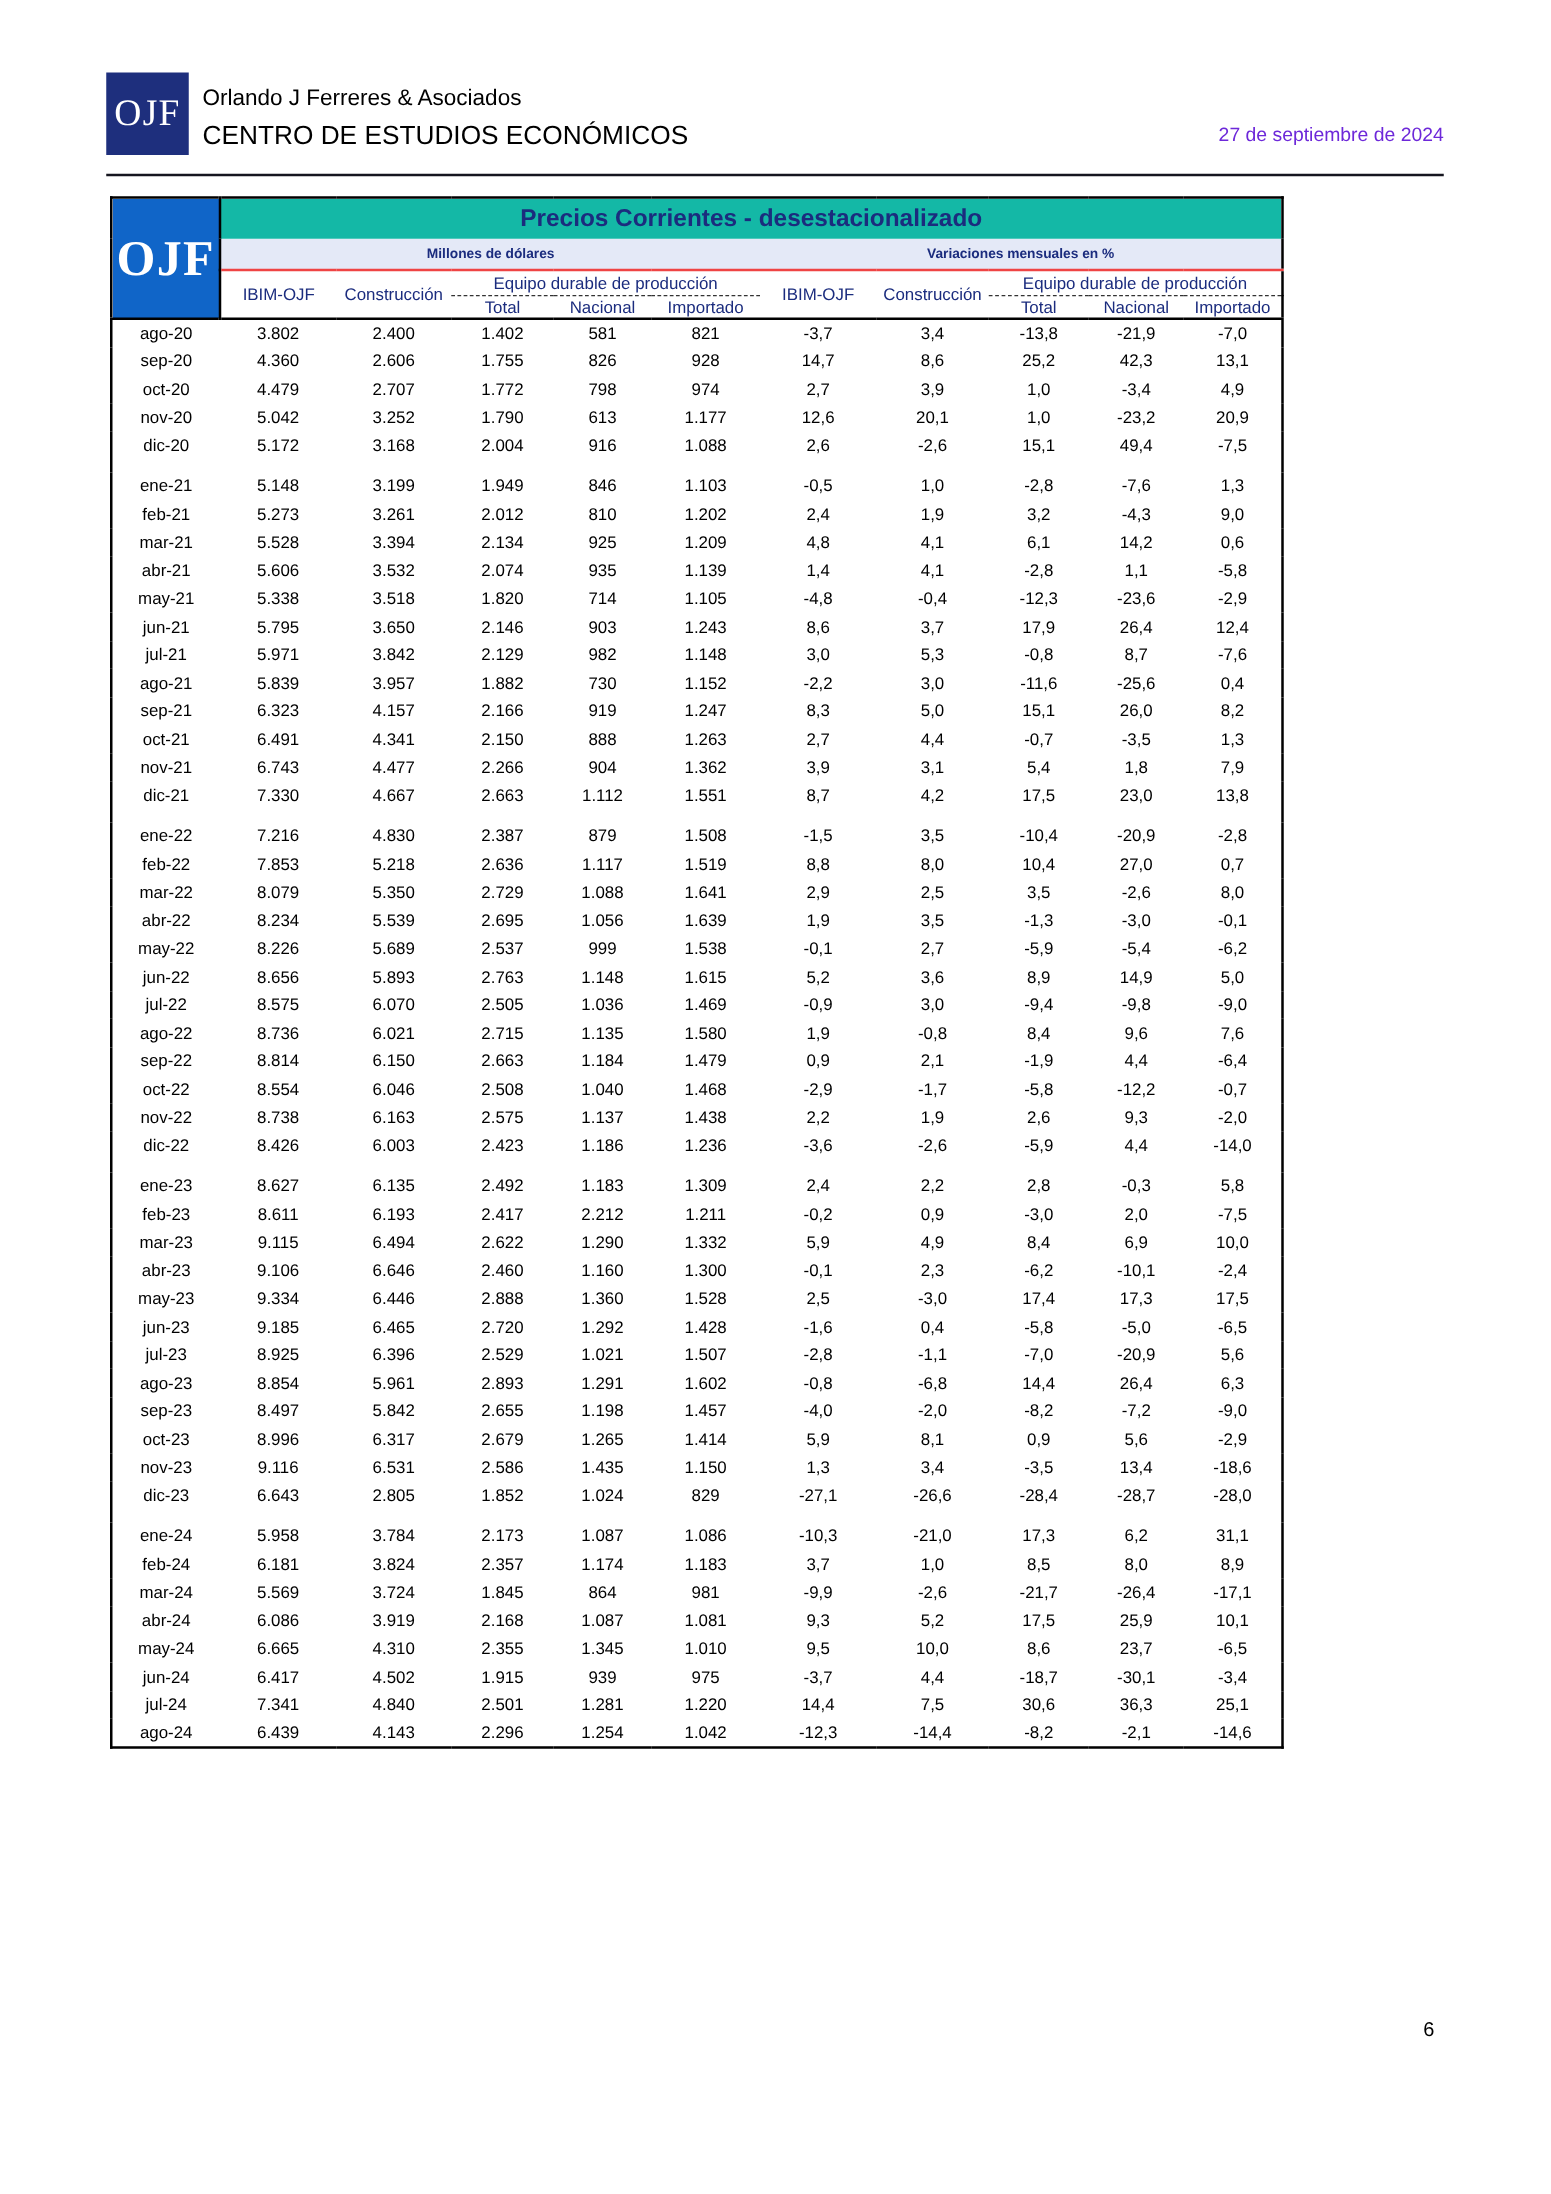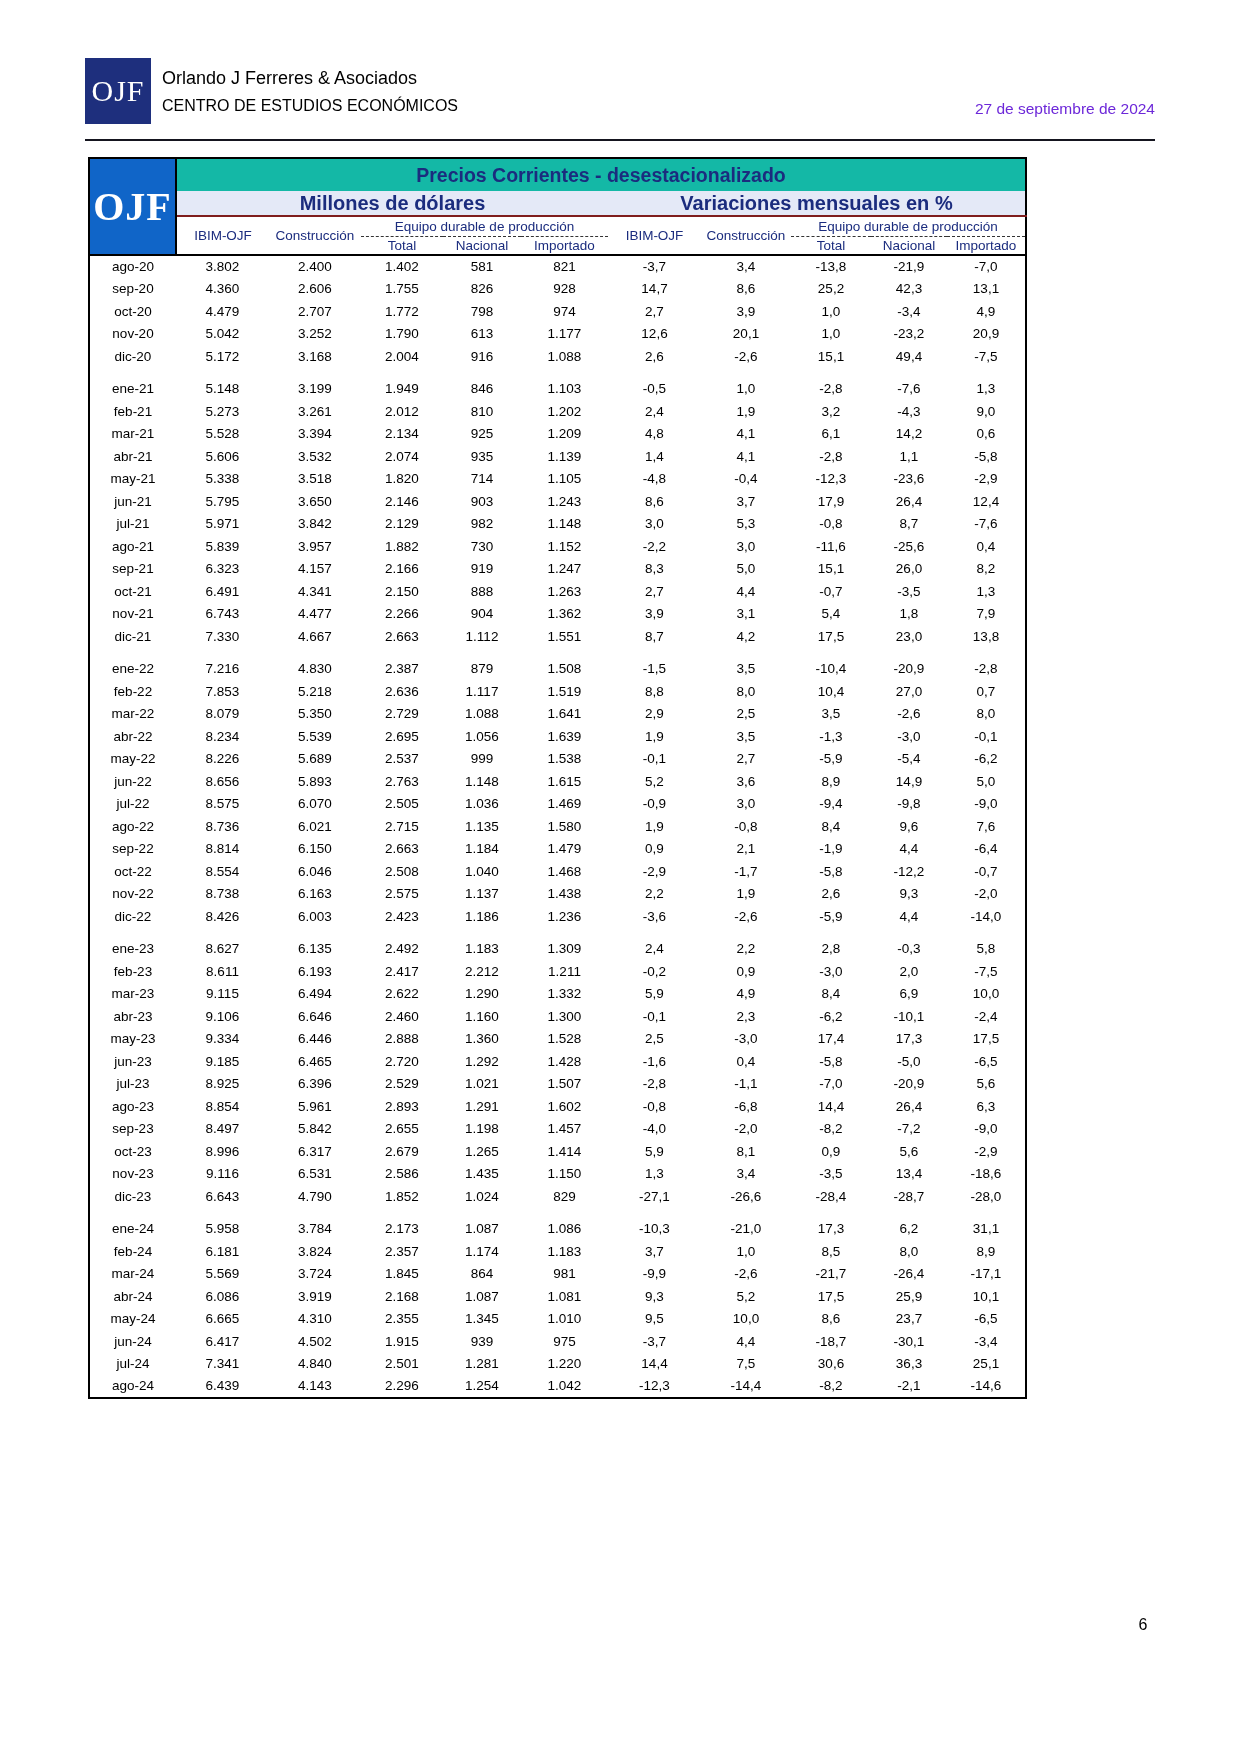--- a/index.html
+++ b/index.html
@@ -8,21 +8,21 @@
     width:1241px; height:1755px; position:relative;
     font-family:"Liberation Sans", sans-serif; color:#000;
   }
   
   .top-logo {
     position:absolute; left:85px; top:58px; width:66px; height:66px;
     background:#1e2f7d; color:#fff; display:flex; align-items:center; justify-content:center;
     font-family:"Liberation Serif", serif; font-size:30px; letter-spacing:1px;
   }
   .company { position:absolute; left:162px; top:68px; font-size:18px; font-weight:normal; }
-  .center-name { position:absolute; left:162px; top:97px; font-size:16px; }
+  .center-name { position:absolute; left:162px; top:97px; font-size:21px; }
   .report-date { position:absolute; left:0; top:100px; width:1155px; text-align:right; font-size:15.5px; color:#6d28d9; font-weight:500; }
   .header-rule { position:absolute; left:85px; top:139px; width:1070px; height:2px; background:#15151f; }
 
   
   table.main {
     position:absolute; left:88px; top:157px;
     border-collapse:collapse; table-layout:fixed; width:937px;
     font-size:13.5px;
   }
   table.main { border:2px solid #000; }
@@ -32,23 +32,23 @@
     background:#1065c8; border-right:2px solid #000;
     text-align:center; vertical-align:middle;
     font-family:"Liberation Serif", serif; font-weight:bold;
     font-size:40px; color:#fff; letter-spacing:1px;
   }
   tr.title-row td.title-cell {
     background:#14b8a6; color:#1b2c7e; font-weight:bold; font-size:19.5px;
     text-align:center; height:33px; vertical-align:middle;
   }
   tr.section-row td {
-    background:#e4e9f7; color:#1b2c7e; font-weight:bold; font-size:20px;
+    background:#e4e9f7; color:#1b2c7e; font-weight:bold; font-size:11px;
     text-align:center; height:25px; vertical-align:middle;
-    border-bottom:2px solid #7f1d1d;
+    border-bottom:2px solid #ef4444;
   }
   tr.colhead1 td, tr.colhead2 td {
     color:#1b2c7e; text-align:center; vertical-align:middle; background:#fff;
   }
   tr.colhead1 td { height:20px; }
   tr.colhead2 td { height:19px; }
   td.equipo { border-bottom:1.5px dashed #333; }
   thead { border-bottom:2px solid #000; }
 
   tbody td { text-align:center; height:22.5px; vertical-align:middle; }
@@ -635,21 +635,21 @@
         <td>1.150</td>
         <td>1,3</td>
         <td>3,4</td>
         <td>-3,5</td>
         <td>13,4</td>
         <td>-18,6</td>
       </tr>
       <tr>
         <td>dic-23</td>
         <td>6.643</td>
-        <td>4.790</td>
+        <td>2.805</td>
         <td>1.852</td>
         <td>1.024</td>
         <td>829</td>
         <td>-27,1</td>
         <td>-26,6</td>
         <td>-28,4</td>
         <td>-28,7</td>
         <td>-28,0</td>
       </tr>
       <tr class="gap-row">

